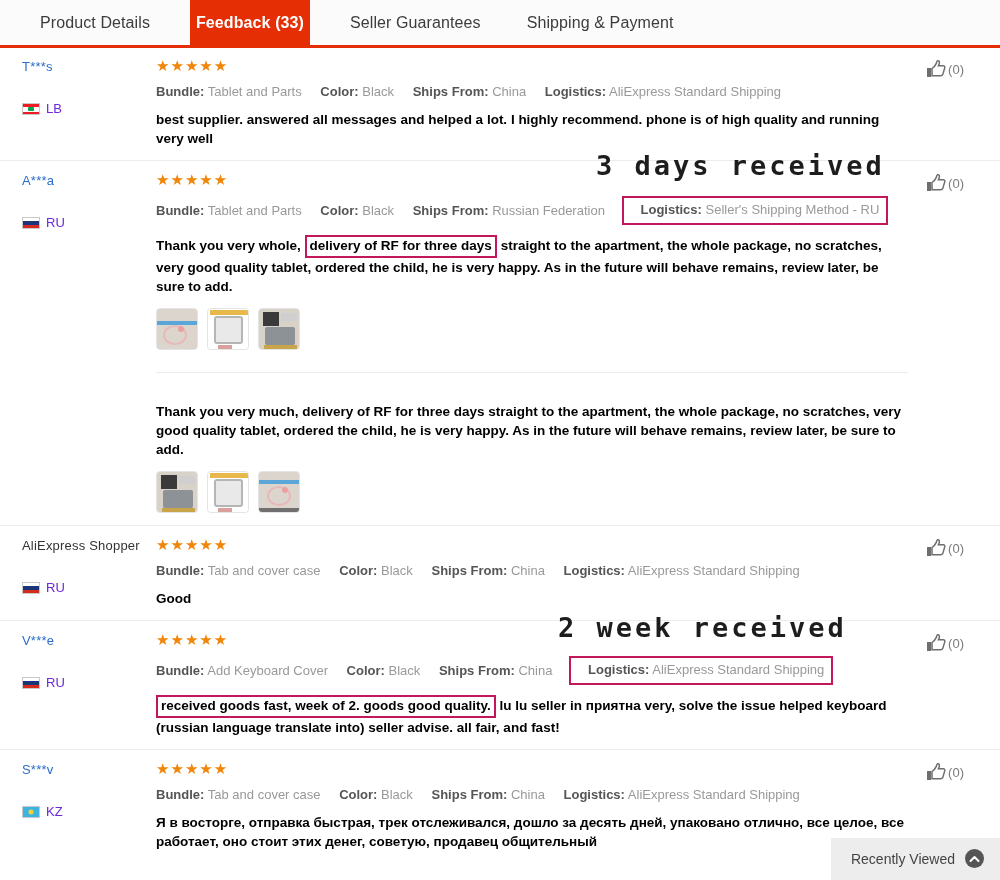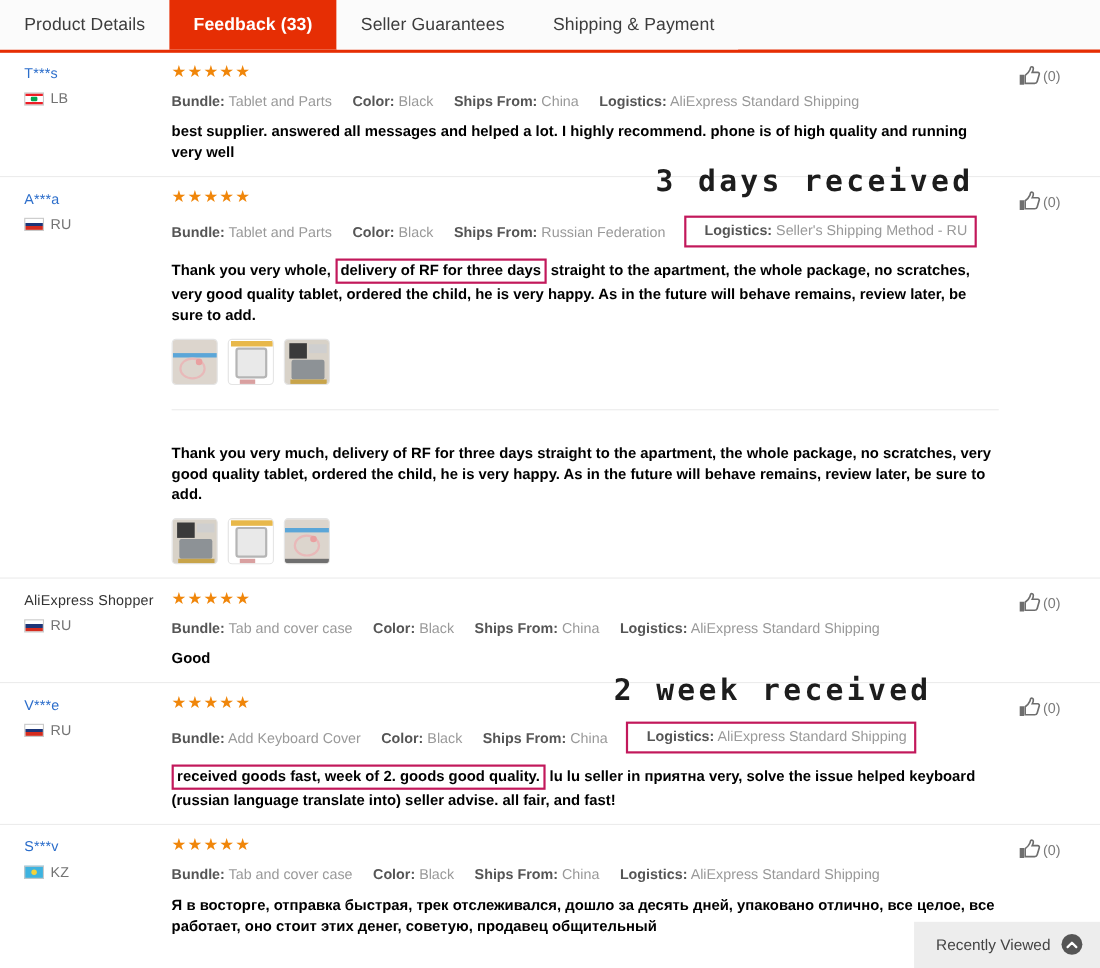--- a/index.html
+++ b/index.html
@@ -22,27 +22,28 @@
     height: 45px;
     background: #fbfbfb;
     border-bottom: 3px solid #e62e04;
     display: flex;
     align-items: stretch;
   }
   .tab {
     display: flex;
     align-items: center;
     justify-content: center;
-    padding: 0 22px;
+    padding: 0 6px;
     font-size: 16px;
     color: #3c3c3c;
     background: #fbfbfb;
     cursor: pointer;
     white-space: nowrap;
     letter-spacing: .1px;
+    margin-left: 34px;
   }
   .tab.active {
     background: #e62e04;
     color: #ffffff;
     font-weight: bold;
   }
 
   
   .feedback-list {
     padding: 0 0 0 0;
@@ -63,26 +64,26 @@
   }
   .reviewer-name {
     font-size: 13px;
     color: #2c6ecb;
     letter-spacing: .2px;
     line-height: 16px;
     white-space: nowrap;
   }
   .reviewer-name.plain { color: #333; font-size: 13px; }
   .reviewer-country {
-    margin-top: 7px;
+    margin-top: 26px;
     display: flex;
     align-items: center;
     gap: 6px;
     font-size: 13px;
-    color: #737373;
+    color: #6d28d9;
   }
 
   
   .flag {
     width: 18px;
     height: 12px;
     display: inline-block;
     position: relative;
     border: 1px solid #c9c9c9;
     box-sizing: border-box;

